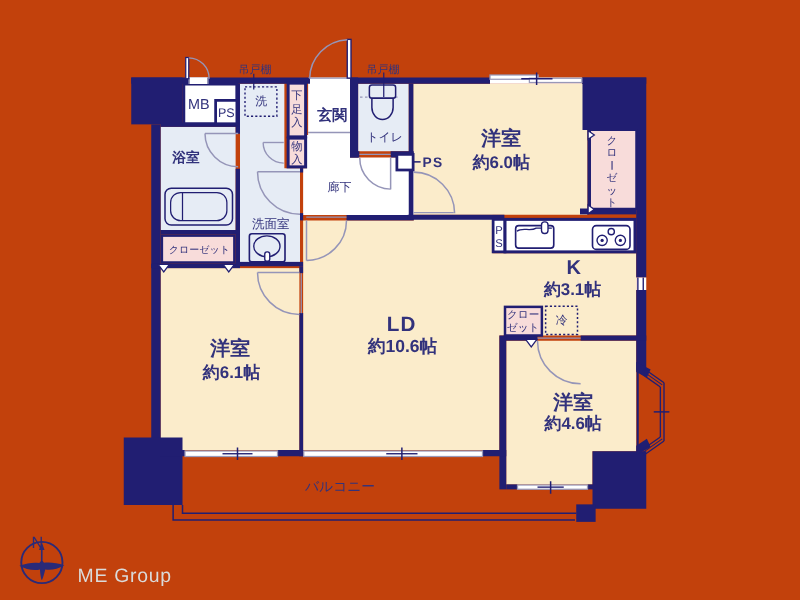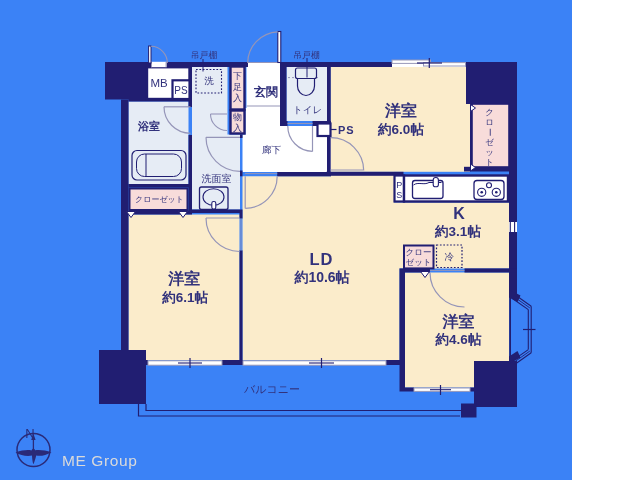--- a/index.html
+++ b/index.html
@@ -1,16 +1,16 @@
 <!DOCTYPE html>
 <html><head>
 <meta charset="utf-8">
 <style>
 html,body{margin:0;padding:0;background:#ffffff;}
-#page{width:572px;height:480px;position:relative;background:#3b82f6;overflow:hidden;}
+#page{width:640px;height:480px;position:relative;background:#c2410c;overflow:hidden;}
 svg{display:block;}
 text{font-family:"Liberation Sans",sans-serif;}
 </style>
 </head>
 <body>
 <div id="page">
 <svg width="640" height="480" viewBox="0 0 640 480">
 
 <path d="M242.5,176.3 L331,176.3 L331,171.8 L394,171.8 L394,202.5 L509,202.5 L509,268.4 L399.5,268.4 L399.5,360 L242.5,360 Z" fill="#fbeccb"></path>
 

